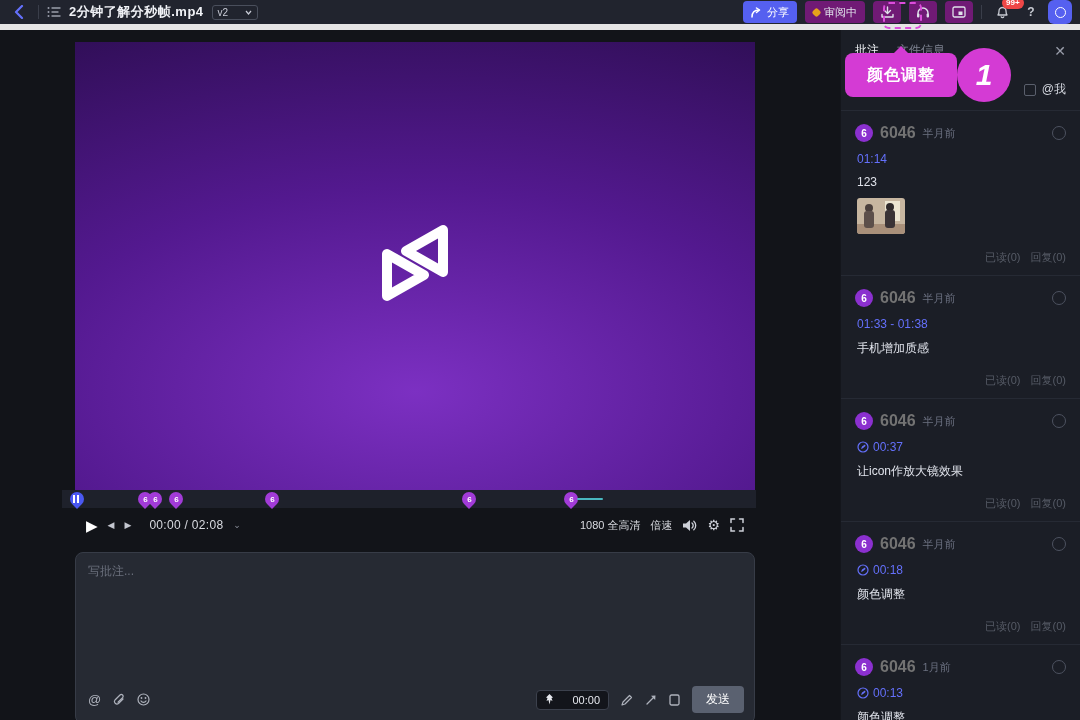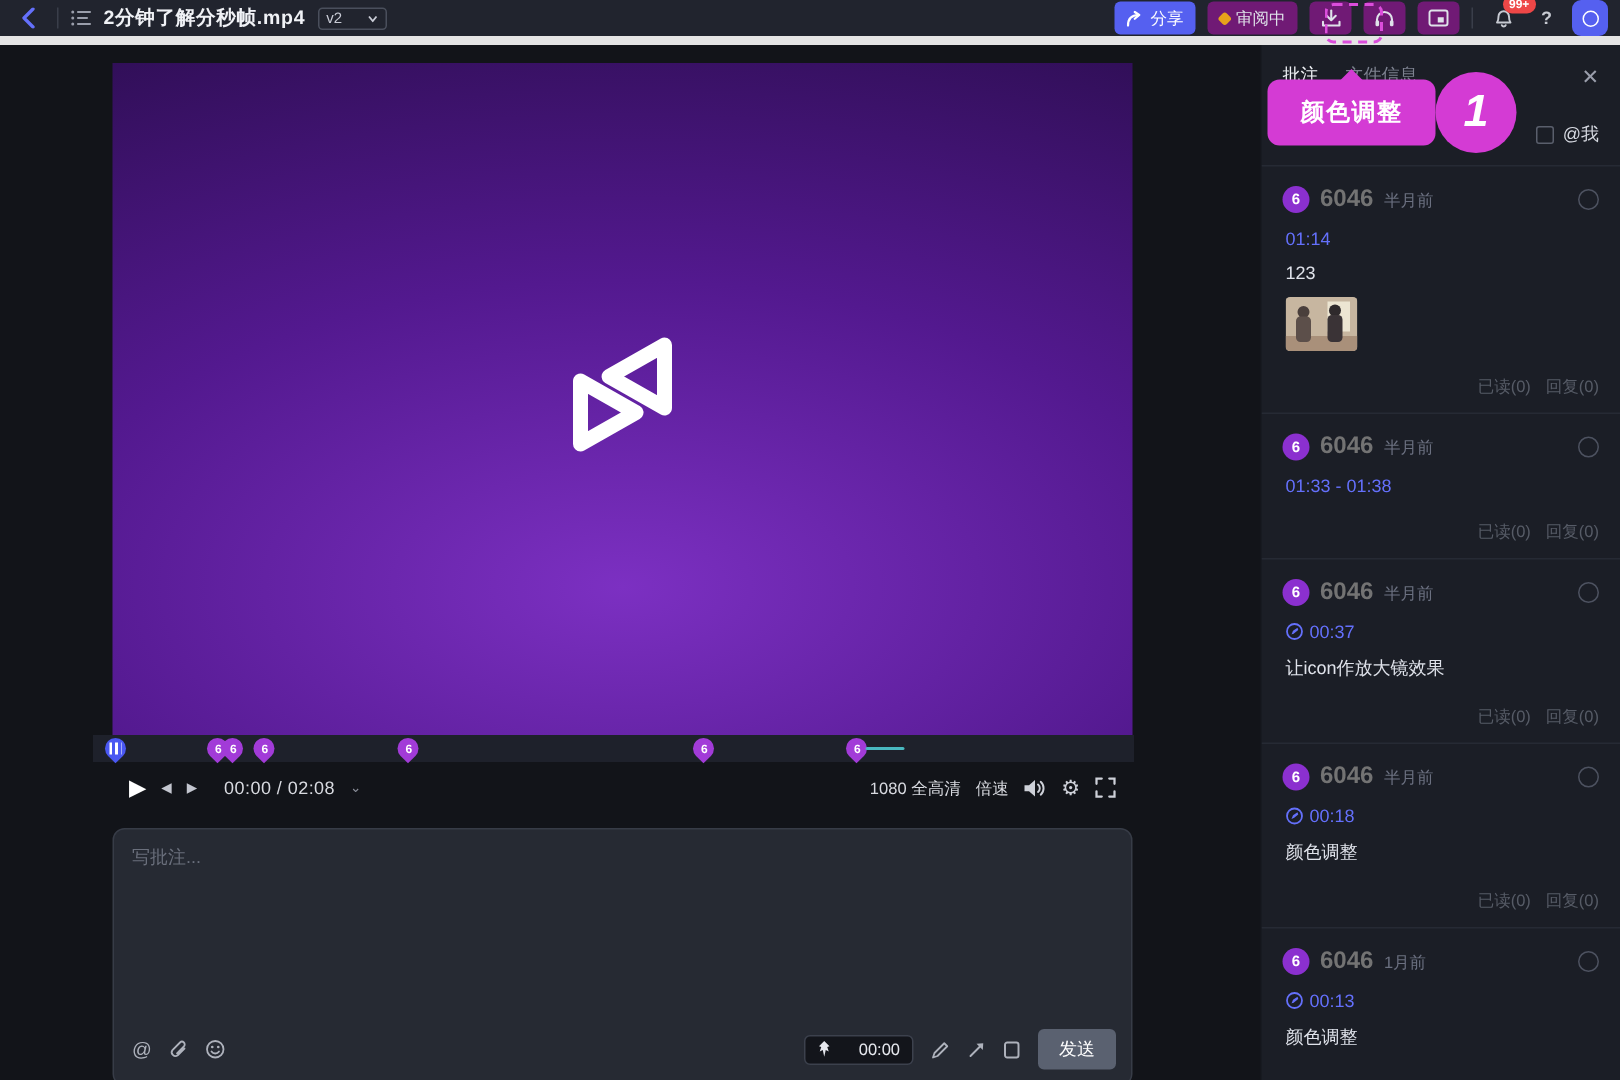--- a/index.html
+++ b/index.html
@@ -349,20 +349,21 @@
     <div class="c-head">
       <span class="avatar">6</span>
       <span class="c-user">6046</span>
       <span class="c-when">半月前</span>
       <span class="c-resolve"></span>
     </div>
     <div class="c-time">
 
       <span>01:33 - 01:38</span>
     </div>
+    <div class="c-text">手机增加质感</div>
 
     <div class="c-foot">
       <span>已读(0)</span>
       <span>回复(0)</span>
     </div>
   </div>
 
   <div class="comment">
     <div class="c-head">
       <span class="avatar">6</span>

